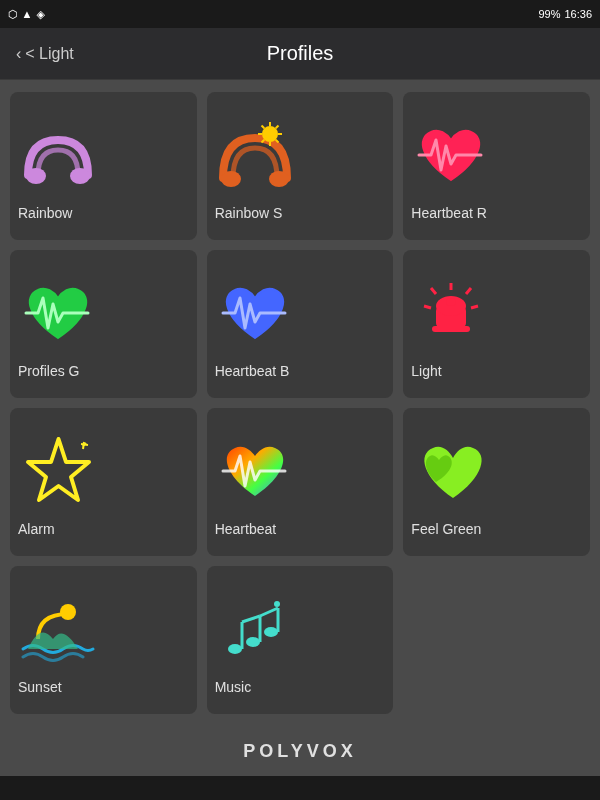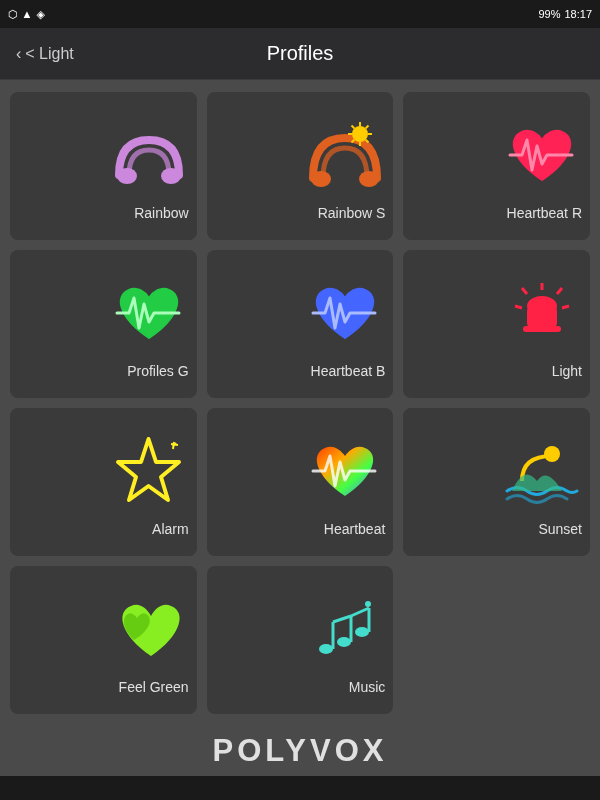--- a/index.html
+++ b/index.html
@@ -58,21 +58,21 @@
       grid-template-columns: repeat(3, 1fr);
       gap: 10px;
       background: #4a4a4a;
     }
 
     .profile-card {
       background: #3a3a3a;
       border-radius: 8px;
       display: flex;
       flex-direction: column;
-      align-items: flex-end;
+      align-items: flex-start;
       justify-content: center;
       padding: 18px 8px 14px;
       cursor: pointer;
       min-height: 148px;
     }
 
     .profile-icon {
       width: 80px;
       height: 80px;
       display: flex;
@@ -89,40 +89,40 @@
 
     
     .brand-footer {
       background: #4a4a4a;
       height: 50px;
       display: flex;
       align-items: center;
       justify-content: center;
     }
     .brand-text {
-      font-size: 31px;
+      font-size: 18px;
       font-weight: 900;
       letter-spacing: 4px;
       color: #e0e0e0;
     }
 
     svg { display: block; }
   </style>
 </head>
 <body>
 
 <div class="status-bar">
   <div class="status-left">
     <span>⬡</span>
     <span>▲</span>
     <span>◈</span>
   </div>
   <div class="status-right">
     <span>99%</span>
-    <span>18:17</span>
+    <span>16:36</span>
   </div>
 </div>
 
 <div class="header">
   <div class="header-back">
     <span>‹</span>
     <span>&lt; Light</span>
   </div>
   <span class="header-title">Profiles</span>
 </div>
@@ -251,42 +251,42 @@
         <polyline points="8,35 20,35 25,20 30,50 35,26 40,44 45,35 56,35 70,35" fill="none" stroke="#fff" stroke-width="3" stroke-linecap="round" stroke-linejoin="round" opacity="0.8"></polyline>
       </svg>
     </div>
     <span class="profile-label">Heartbeat</span>
   </div>
 
   <div class="profile-card">
     <div class="profile-icon">
       <svg width="80" height="70" viewBox="0 0 80 70">
 
+        <path d="M42,62 C12,42 6,18 22,12 C30,8 38,14 42,22 C46,14 54,8 62,12 C78,18 72,42 42,62Z" fill="#88ee22"></path>
+
+        <path d="M25,46 C14,36 12,24 19,20 C22,18 26,21 28,24 C30,21 34,18 37,20 C44,24 42,36 25,46Z" fill="#66cc11"></path>
+      </svg>
+    </div>
+    <span class="profile-label">Feel Green</span>
+  </div>
+
+  <div class="profile-card">
+    <div class="profile-icon">
+      <svg width="80" height="70" viewBox="0 0 80 70">
+
         <path d="M20,45 Q20,20 50,20 Q50,20 50,20" fill="none" stroke="#ffcc00" stroke-width="4"></path>
         <circle cx="50" cy="18" r="8" fill="#ffcc00"></circle>
 
         <path d="M5,55 Q15,48 25,55 Q35,62 45,55 Q55,48 65,55 Q70,58 75,55" fill="none" stroke="#22aadd" stroke-width="3" stroke-linecap="round"></path>
         <path d="M5,63 Q15,56 25,63 Q35,70 45,63 Q55,56 65,63" fill="none" stroke="#22aadd" stroke-width="3" stroke-linecap="round" opacity="0.6"></path>
 
         <path d="M10,55 Q22,28 35,45 Q45,30 60,55Z" fill="#33bb88" opacity="0.7"></path>
       </svg>
     </div>
     <span class="profile-label">Sunset</span>
-  </div>
-
-  <div class="profile-card">
-    <div class="profile-icon">
-      <svg width="80" height="70" viewBox="0 0 80 70">
-
-        <path d="M42,62 C12,42 6,18 22,12 C30,8 38,14 42,22 C46,14 54,8 62,12 C78,18 72,42 42,62Z" fill="#88ee22"></path>
-
-        <path d="M25,46 C14,36 12,24 19,20 C22,18 26,21 28,24 C30,21 34,18 37,20 C44,24 42,36 25,46Z" fill="#66cc11"></path>
-      </svg>
-    </div>
-    <span class="profile-label">Feel Green</span>
   </div>
 
   <div class="profile-card">
     <div class="profile-icon">
       <svg width="75" height="70" viewBox="0 0 75 70">
 
         <ellipse cx="18" cy="55" rx="7" ry="5" fill="#44ddcc"></ellipse>
         <line x1="25" y1="55" x2="25" y2="28" stroke="#44ddcc" stroke-width="3"></line>
 
         <ellipse cx="36" cy="48" rx="7" ry="5" fill="#44ddcc"></ellipse>

